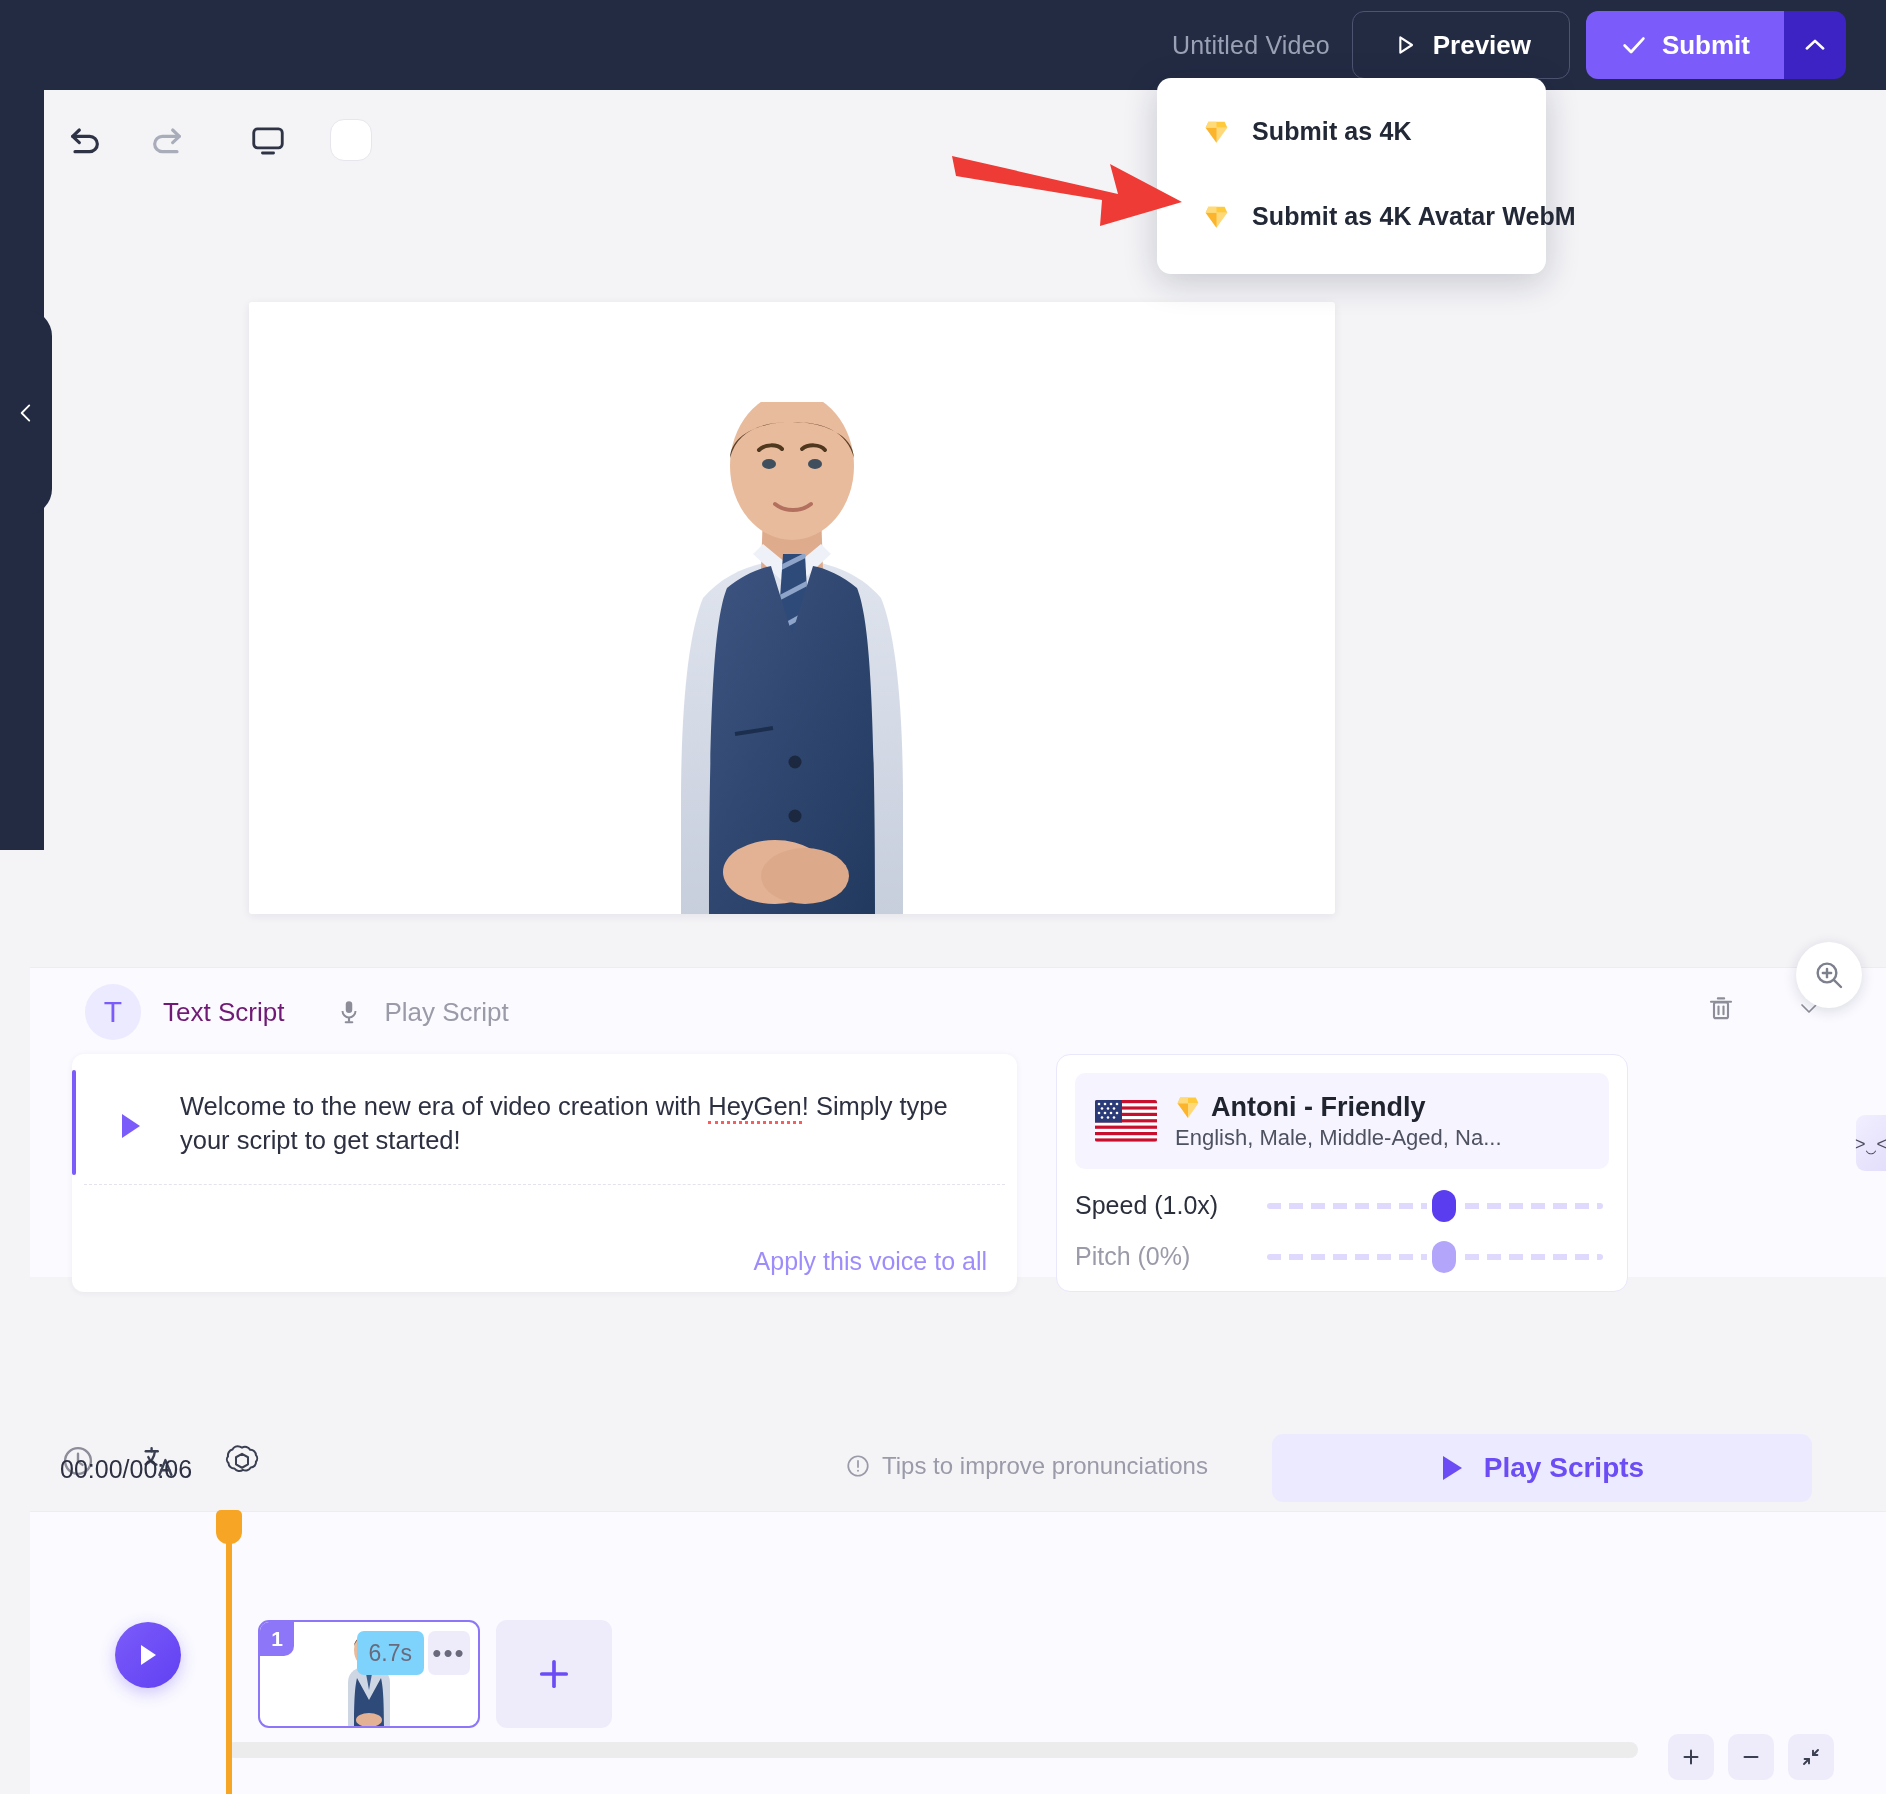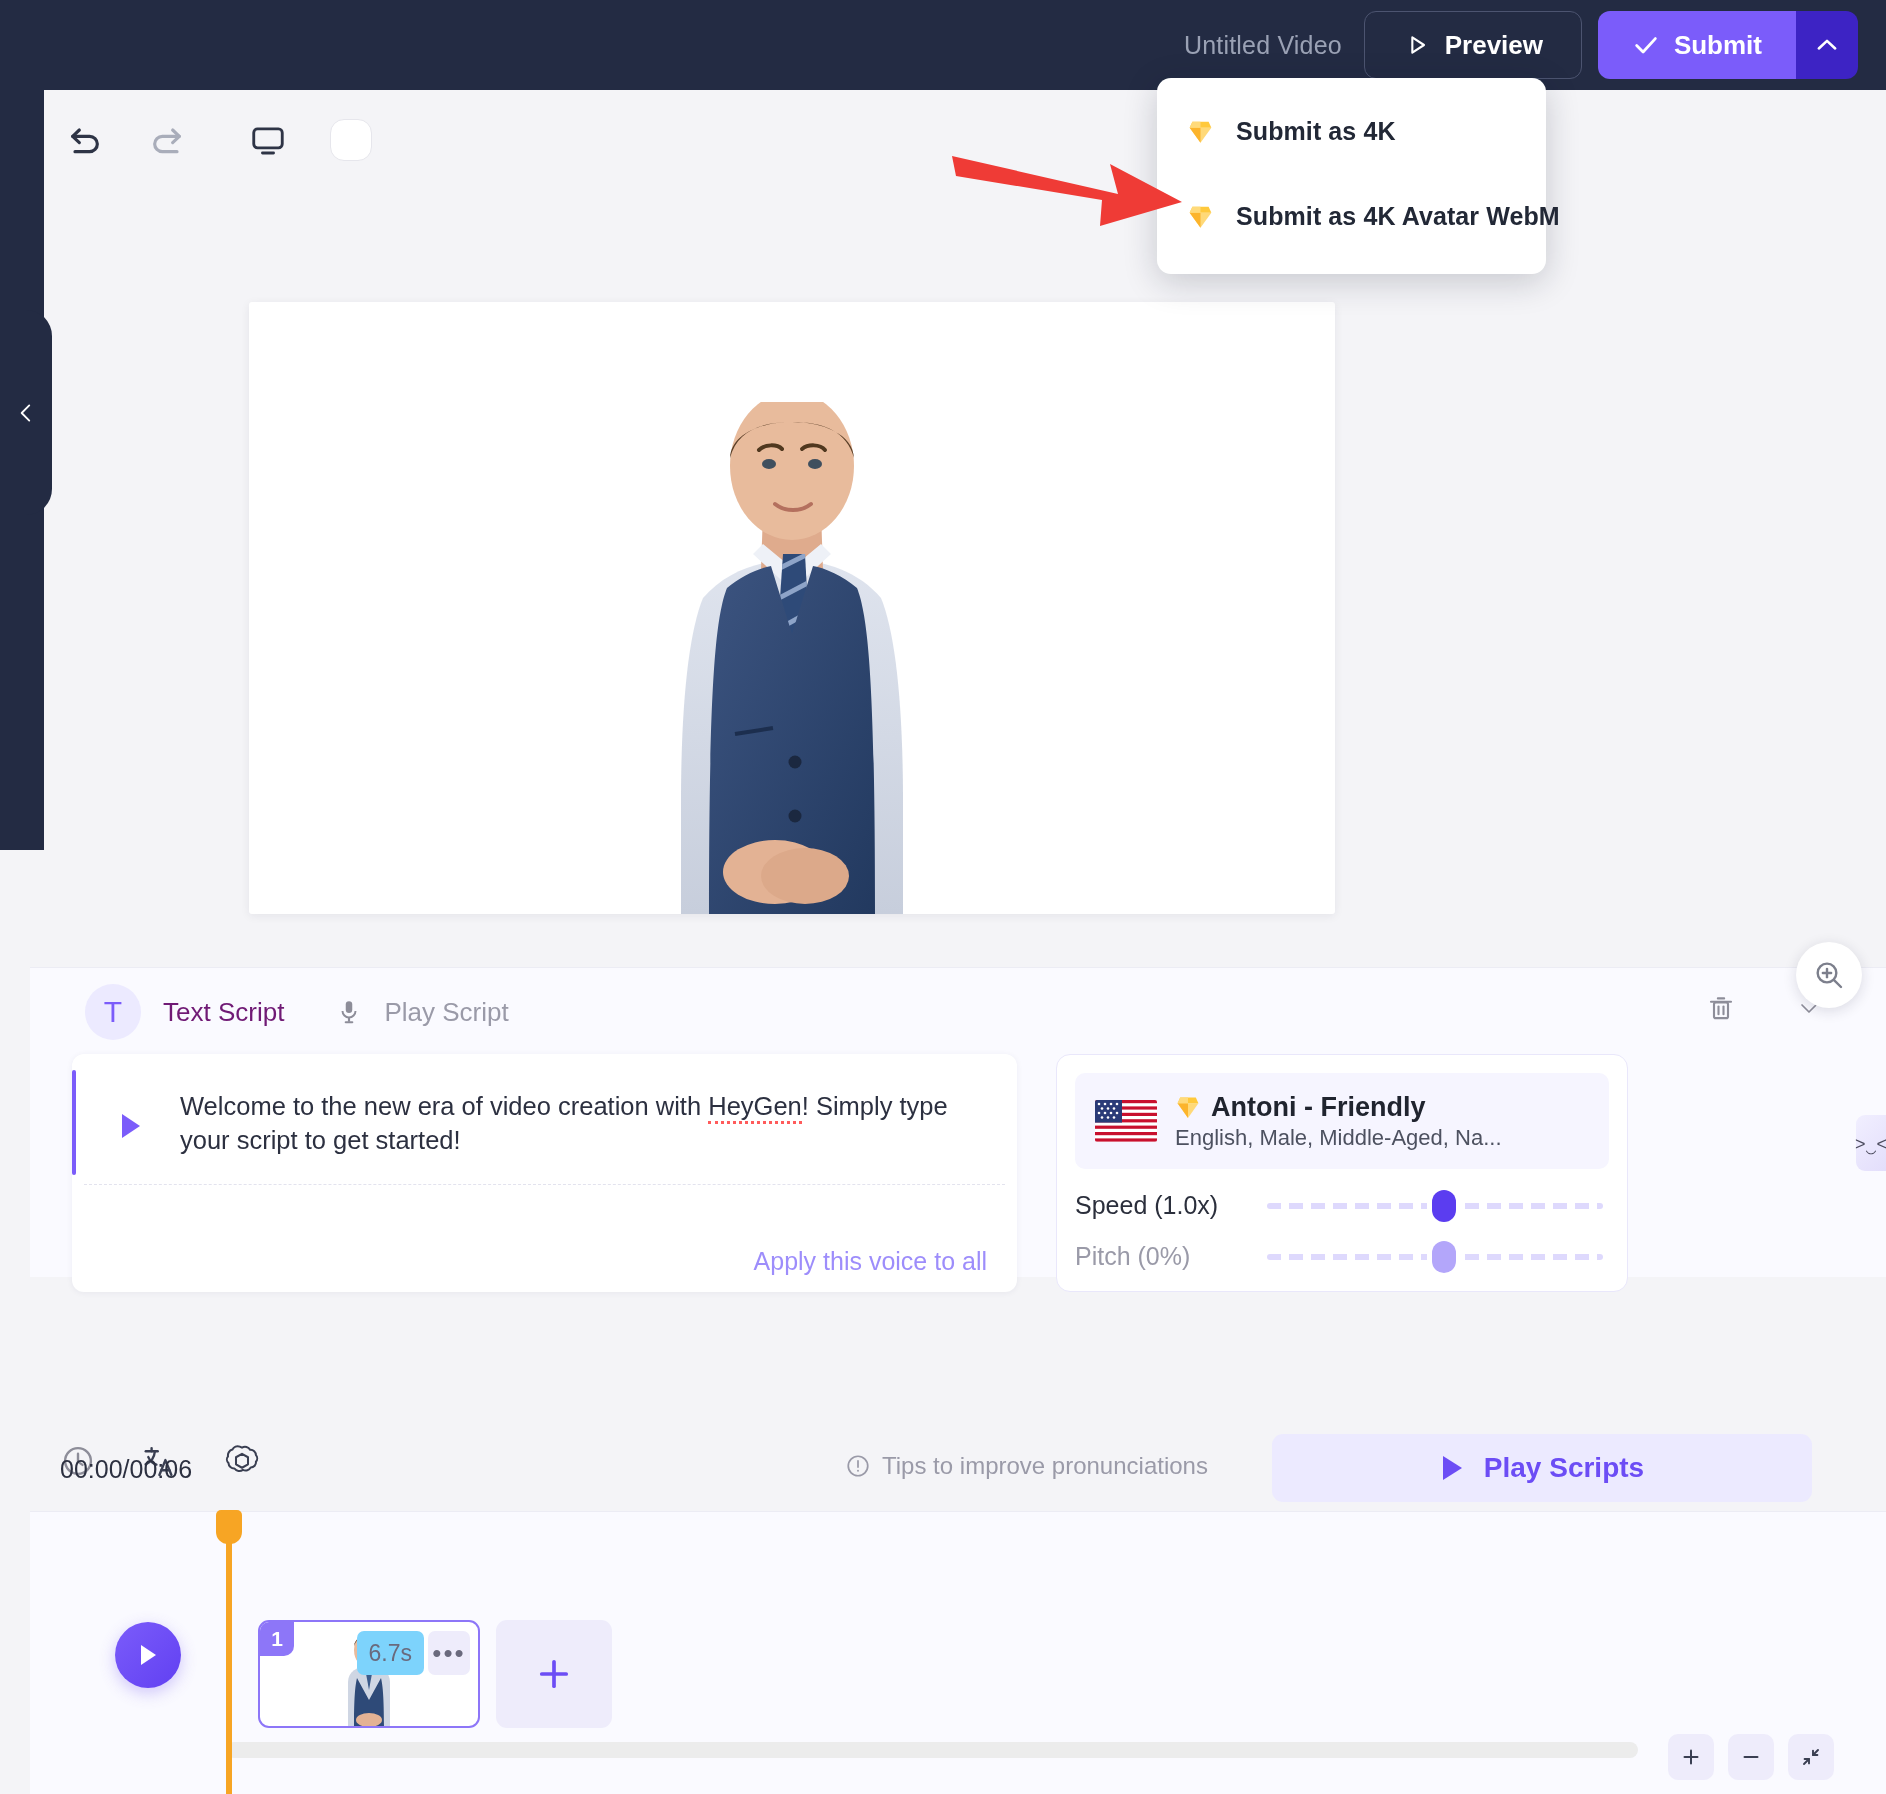--- a/index.html
+++ b/index.html
@@ -8,21 +8,21 @@
     font-family: "Liberation Sans", sans-serif;
     background: #f4f4f7;
     overflow: hidden;
   }
 
   
   .topbar {
     position: absolute; top: 0; left: 0; width: 1886px; height: 90px;
     background: #232b43;
     display: flex; align-items: center; justify-content: flex-end;
-    padding-right: 4px;
+    padding-right: 16px;
     z-index: 40;
   }
   .doc-title {
     color: #9aa1b4; font-size: 25px; margin-right: 22px; letter-spacing: .2px;
   }
   .preview-btn {
     height: 68px; min-width: 218px;
     border: 1.5px solid #4c5470; border-radius: 12px;
     background: transparent; color: #ffffff;
     display: flex; align-items: center; justify-content: center; gap: 14px;
@@ -41,21 +41,21 @@
     width: 62px; display: flex; align-items: center; justify-content: center;
     cursor: pointer;
   }
   .ic { display: inline-flex; align-items: center; justify-content: center; }
 
   
   .dropdown {
     position: absolute; top: 78px; left: 1157px; width: 389px;
     background: #ffffff; border-radius: 14px;
     box-shadow: 0 8px 34px rgba(20,24,45,.20);
-    padding: 22px 0 26px 0; z-index: 60;
+    padding: 22px 0 26px 16px; z-index: 60;
   }
   .dd-item {
     display: flex; align-items: center; gap: 22px;
     padding: 17px 0 17px 30px; cursor: pointer;
     font-size: 25px; font-weight: 700; color: #222836; letter-spacing: .1px;
     white-space: nowrap;
   }
   .gem { width: 27px; height: 26px; flex: 0 0 auto; }
 
   

